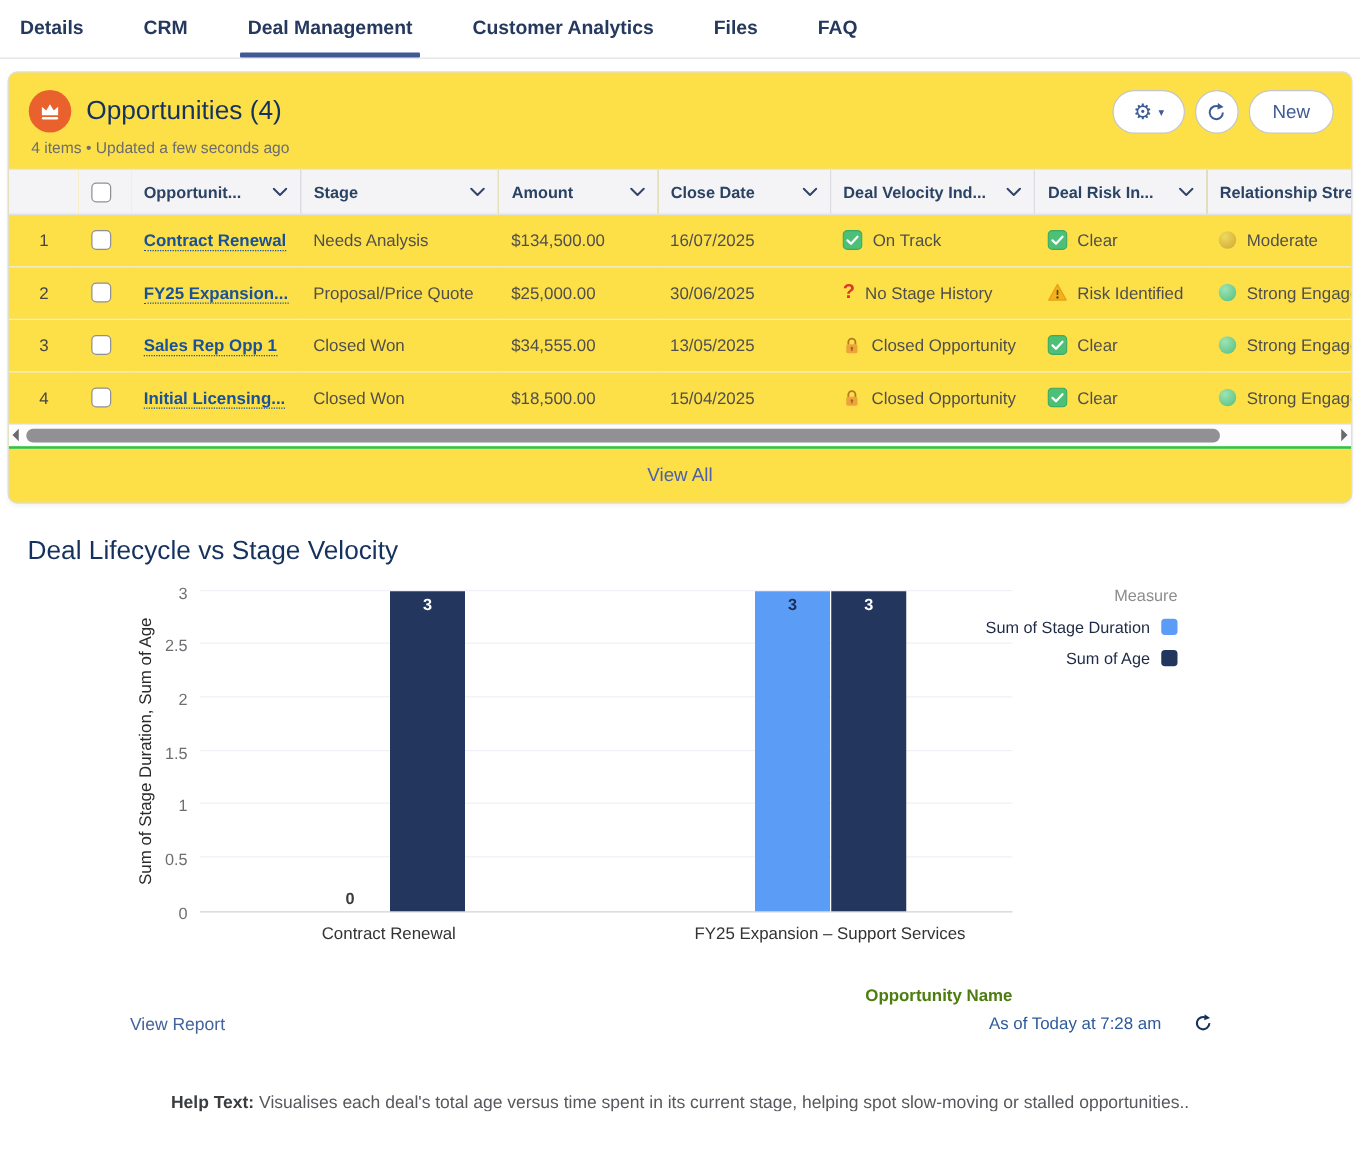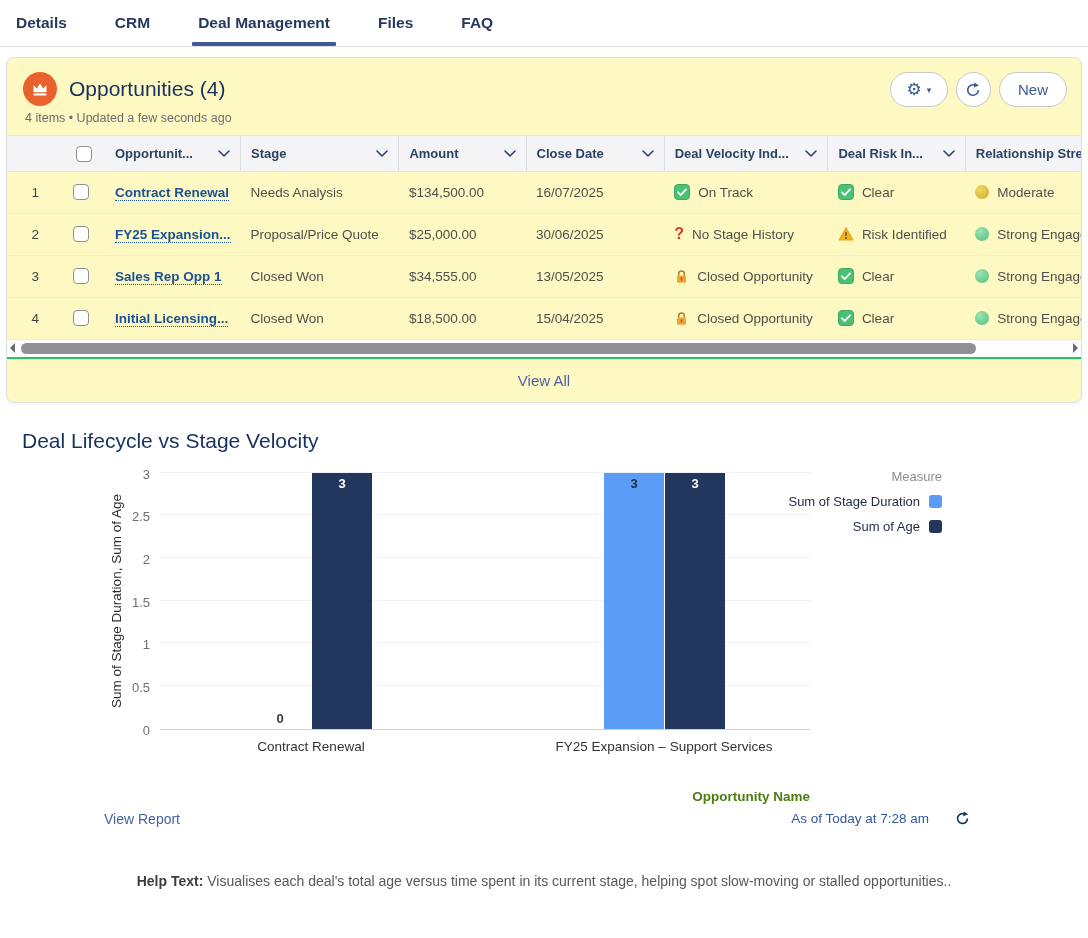--- a/index.html
+++ b/index.html
@@ -4,41 +4,41 @@
 <style>
   * { box-sizing: border-box; margin: 0; padding: 0; }
   html,body { width: 1088px; background: #fff; font-family: "Liberation Sans", sans-serif; color: #3e3e3c; }
 
   
   .tabbar { display: flex; align-items: stretch; height: 47px; border-bottom: 1px solid #e2e2e4; padding-left: 16px; gap: 48px; }
   .tab { display: flex; align-items: center; font-size: 15.5px; font-weight: 600; color: #25395e; position: relative; cursor: pointer; white-space: nowrap; }
   .tab.active::after { content: ""; position: absolute; left: -6px; right: -6px; bottom: 0; height: 4px; background: #3f5a94; border-radius: 1px; }
 
   
-  .card { margin: 10px 6px 0 6px; border: 1px solid #d9dee3; border-radius: 8px; box-shadow: 0 2px 3px rgba(0,0,0,.04); overflow: hidden; background: #fef9c3; }
+  .card { margin: 10px 6px 0 6px; border: 1px solid #d9dee3; border-radius: 8px; box-shadow: 0 2px 3px rgba(0,0,0,.04); overflow: hidden; background: #fde047; }
   .card-head { display: flex; justify-content: space-between; align-items: flex-start; padding: 14px 14px 2px 16px; }
   .card-head-left { display: flex; align-items: center; gap: 12px; }
   .entity-icon { width: 34px; height: 34px; border-radius: 50%; background: #e9622e; display: flex; align-items: center; justify-content: center; flex: none; }
   .card-title { font-size: 21px; color: #15325f; font-weight: 500; }
   .card-actions { display: flex; gap: 8px; align-items: center; }
   .btn { border: 1px solid #c4c6ca; background: #fff; border-radius: 18px; height: 35px; display: flex; align-items: center; justify-content: center; color: #3f5a94; cursor: pointer; font-family: inherit; }
   .btn-gear { width: 58px; gap: 5px; }
   .gear-glyph { font-size: 17px; line-height: 1; }
   .caret-glyph { font-size: 9px; }
   .btn-refresh { width: 35px; border-radius: 50%; }
   .btn-new { padding: 0 18px; font-size: 15px; }
   .card-meta { padding: 2px 16px 10px 18px; font-size: 12.5px; color: #6d6d70; }
 
   
   .table-clip { overflow: hidden; border-top: 1px solid #e3e4e8; }
   table { border-collapse: collapse; table-layout: fixed; min-width: 1104px; font-size: 13.5px; }
   col.c-num { width: 58px; } col.c-chk { width: 42px; } col.c-name { width: 128px; }
   col.c-stage { width: 159px; } col.c-amt { width: 129px; } col.c-date { width: 140px; }
   col.c-vel { width: 164px; } col.c-risk { width: 138px; } col.c-rel { width: 146px; }
-  thead th { background: #f4f4f6; height: 35px; font-weight: 700; color: #2a4365; font-size: 13px; text-align: center; padding: 0 10px; border-bottom: 1px solid #e3e4e8; white-space: nowrap; overflow: hidden; }
+  thead th { background: #f4f4f6; height: 35px; font-weight: 700; color: #2a4365; font-size: 13px; text-align: left; padding: 0 10px; border-bottom: 1px solid #e3e4e8; white-space: nowrap; overflow: hidden; }
   thead th.sep { border-left: 1px solid #dcdde1; }
   .th-inner { display: flex; align-items: center; justify-content: space-between; gap: 6px; cursor: pointer; }
   tbody td { height: 42px; border-bottom: 1px solid #ebebee; padding: 0 10px; color: #514f4d; white-space: nowrap; overflow: hidden; }
   td.num { text-align: center; color: #444; }
   .checkbox { width: 16px; height: 16px; border: 1.5px solid #8e9095; border-radius: 4px; background: #fff; display: inline-block; cursor: pointer; vertical-align: middle; }
   a.row-link { color: #1b5297; font-weight: 700; text-decoration: none; border-bottom: 1px dotted #1b5297; cursor: pointer; }
   .cell-ic { display: flex; align-items: center; gap: 8px; }
   .qmark { color: #e0352b; font-weight: 700; font-size: 16px; line-height: 1; }
   .dot { width: 14px; height: 14px; border-radius: 50%; flex: none; }
   .dot.gold { background: radial-gradient(circle at 35% 30%, #eed95f, #cfa72e); }
@@ -83,20 +83,21 @@
   .help-text { margin-top: 46px; text-align: center; font-size: 14px; color: #55585c; }
   .help-text b { color: #3a3d40; }
 </style>
 </head>
 <body>
 
 <nav class="tabbar">
   <div class="tab">Details</div>
   <div class="tab">CRM</div>
   <div class="tab active">Deal Management</div>
+  <div class="tab">Customer Analytics</div>
   <div class="tab">Files</div>
   <div class="tab">FAQ</div>
 </nav>
 
 <section class="card">
   <div class="card-head">
     <div class="card-head-left">
       <span class="entity-icon">
         <svg width="20" height="20" viewBox="0 0 20 20">
           <path d="M3.5 13.2 L3.5 6.3 L7 9.4 L10 4.3 L13 9.4 L16.5 6.3 L16.5 13.2 Z" fill="#fff"></path>

